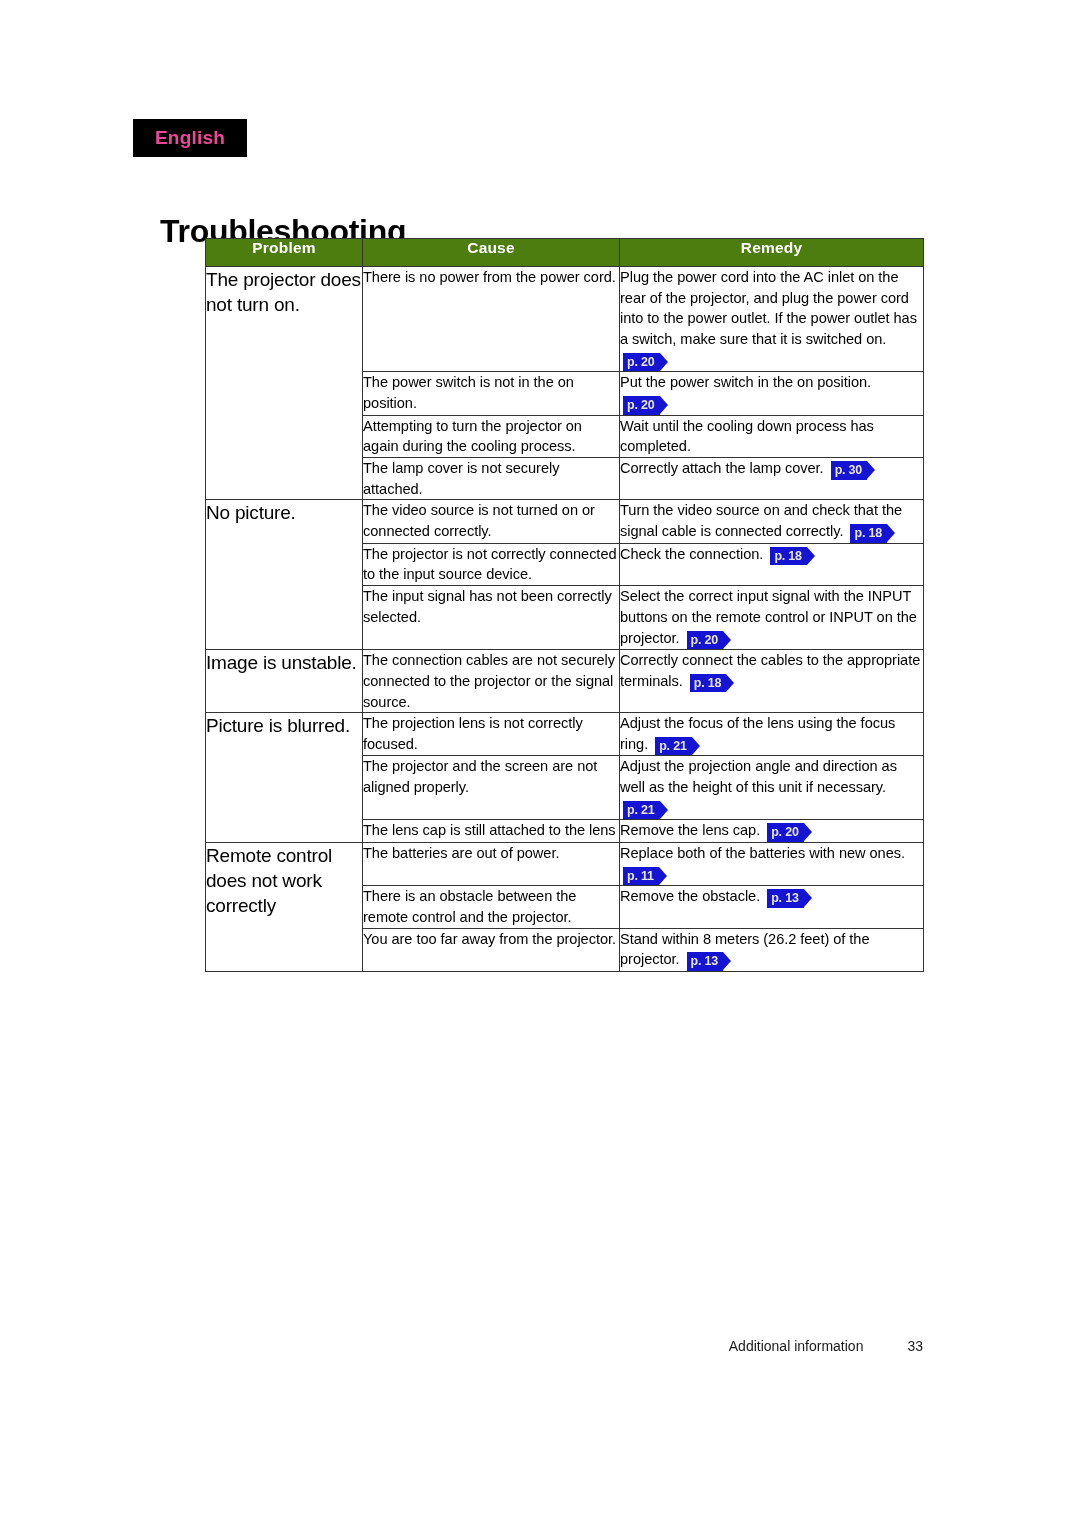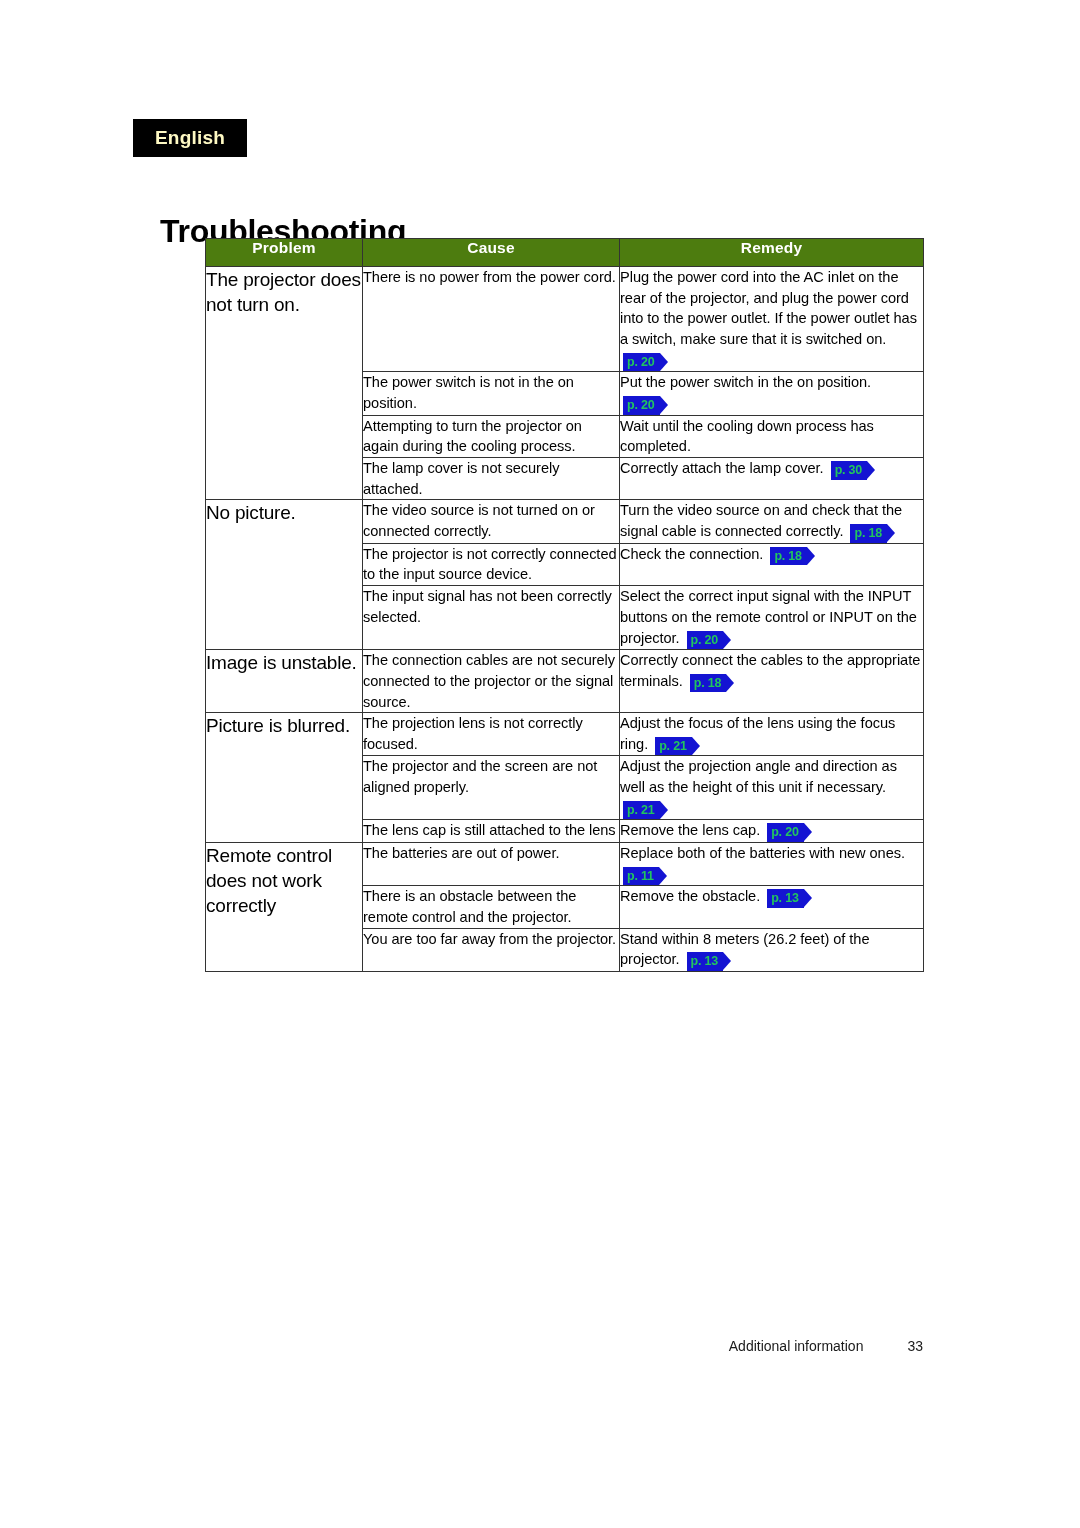--- a/index.html
+++ b/index.html
@@ -17,21 +17,21 @@
   }
 
   
   .lang-tag {
     position: absolute;
     left: 133px;
     top: 119px;
     width: 114px;
     height: 38px;
     background: #000000;
-    color: #fef9c3;
+    color: #ec4899;
     font-size: 19px;
     font-weight: bold;
     display: flex;
     align-items: center;
     justify-content: center;
     letter-spacing: 0.2px;
   }
 
   
   .page-title {
@@ -92,21 +92,21 @@
   td.body-cell.cause { }
   td.body-cell.remedy { }
 
   .b { font-weight: normal; }
 
   
   .pref {
     display: inline-block;
     position: relative;
     background: #1414d2;
-    color: #22c55e;
+    color: #e5e5e5;
     font-size: 12.5px;
     font-weight: bold;
     line-height: 1;
     padding: 3px 5px 3px 4px;
     margin: 0 10px 0 3px;
     vertical-align: -1px;
     white-space: nowrap;
     letter-spacing: -0.2px;
   }
   .pref::after {

